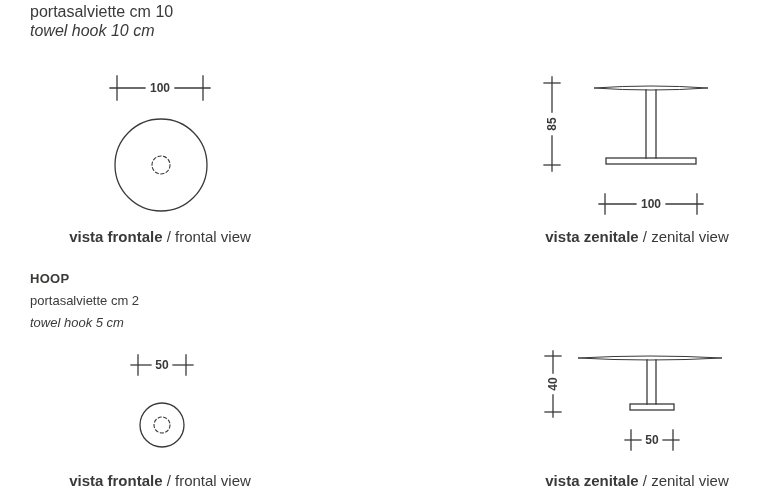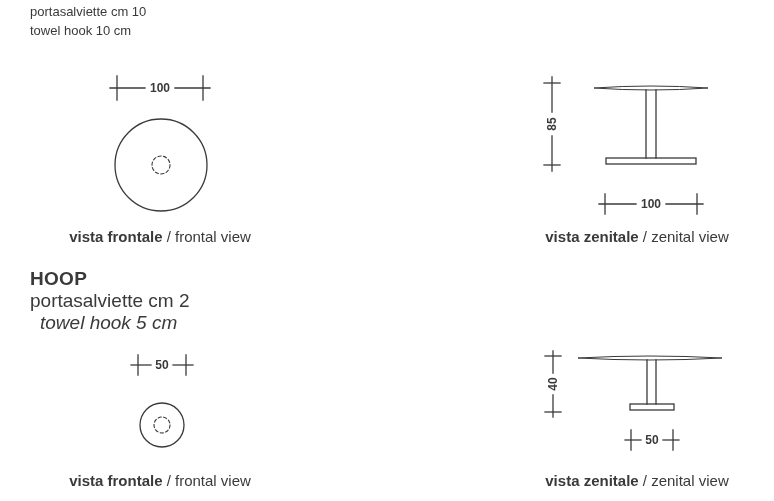--- a/index.html
+++ b/index.html
@@ -5,25 +5,25 @@
   * { margin:0; padding:0; box-sizing:border-box; }
   html,body { background:#ffffff; }
   body {
     width:774px; height:501px; position:relative;
     font-family:"Liberation Sans", sans-serif;
     color:#3a3a39;
   }
   .canvas { position:relative; width:774px; height:501px; background:#ffffff; overflow:hidden; }
   .abs { position:absolute; }
 
-  .header-block { font-size:13px; line-height:19px; }
-  .header-block .it { }
-  .product-block { font-size:19px; line-height:22px; }
+  .header-block { font-size:16px; line-height:19px; }
+  .header-block .it { font-style:italic; }
+  .product-block { font-size:13px; line-height:22px; }
   .product-block .name { font-weight:700; letter-spacing:0.3px; }
-  .product-block .it { font-style:italic;margin-left:10px; }
+  .product-block .it { font-style:italic; }
 
   .caption {
     transform:translateX(-50%);
     white-space:nowrap;
     font-size:15px;
   }
   .caption .b { font-weight:700; }
 
   svg .ln { stroke:#3a3a39; stroke-width:1.3; fill:none; stroke-linecap:square; }
   svg .dash { stroke-dasharray:3 2.6; stroke-width:1.1; }

